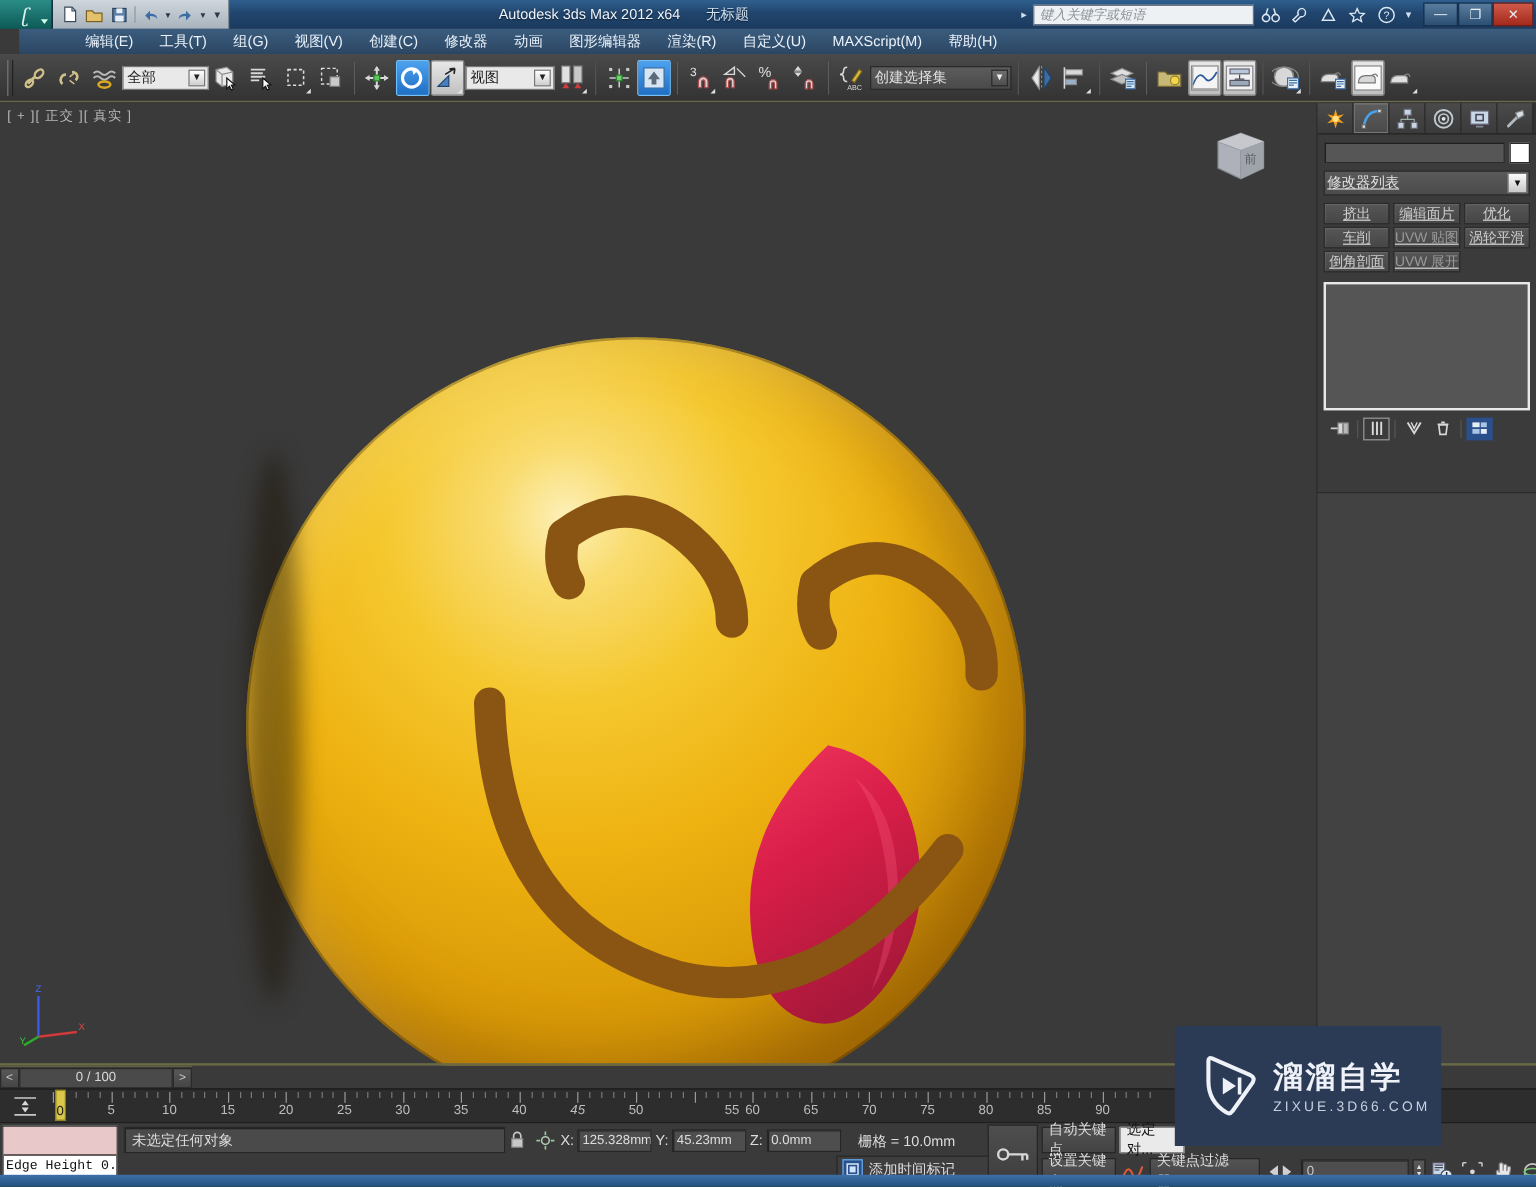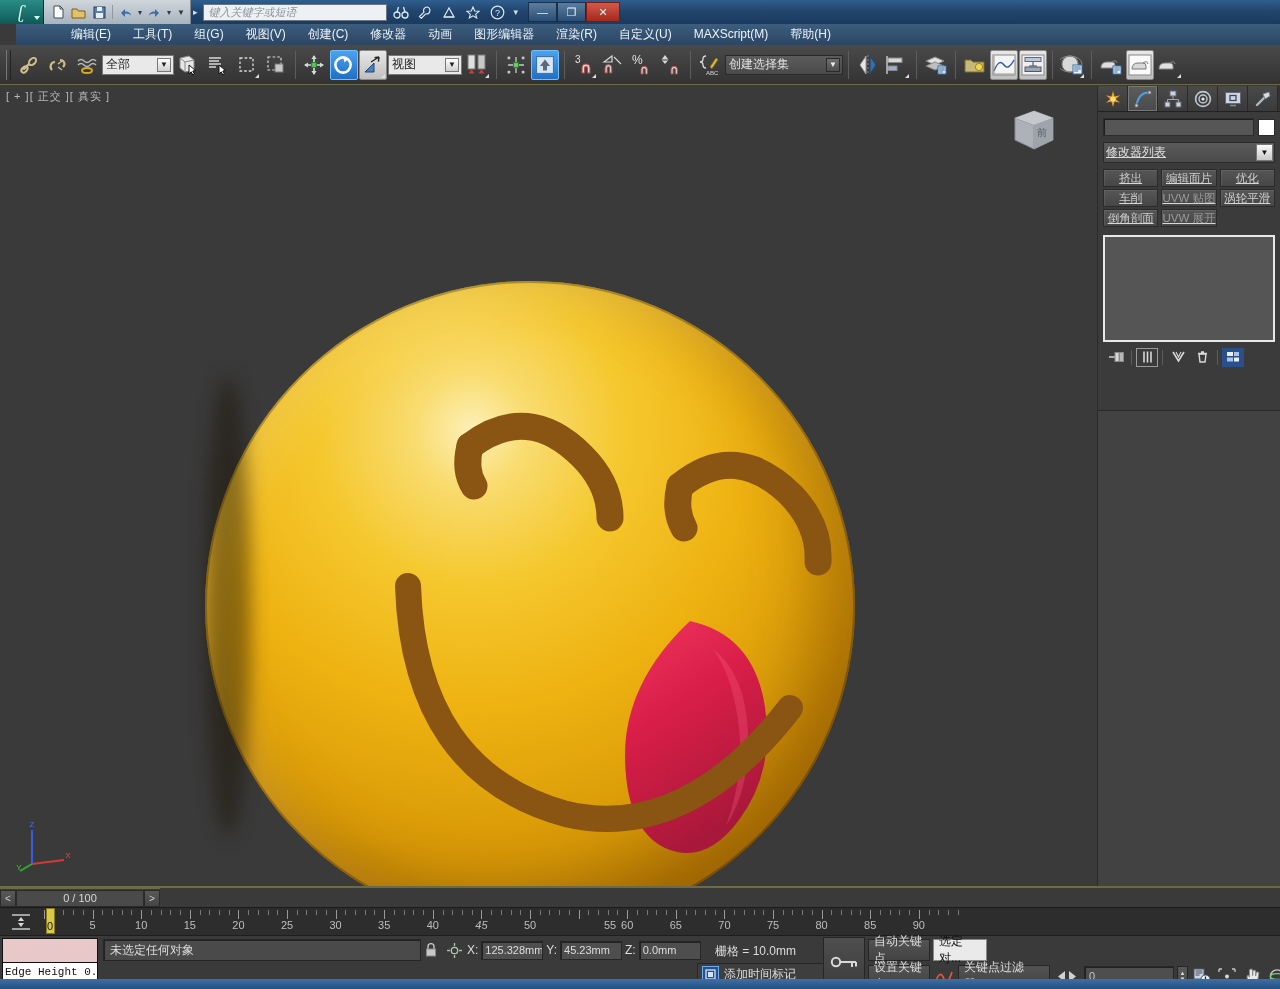--- a/index.html
+++ b/index.html
@@ -288,20 +288,24 @@
           </svg>
       </div>
       <span style="color:#2a3a4a;font-size:8px;">▾</span>
       <div class="qat-ico">
         <svg width="15" height="12" viewBox="0 0 15 12">
             <path d="M12 7 L8 3 L8 5.5 C4 5.5 2 7 2 10 C3 8 5 7.4 8 7.4 L8 11 Z" fill="#3a6ea5"></path>
           </svg>
       </div>
       <span style="color:#2a3a4a;font-size:8px;">▾</span>
       <span style="color:#2a3a4a;font-size:8px;margin-left:2px;">▼</span>
+    </div>
+    <div class="tb-title">
+      <span>Autodesk 3ds Max  2012 x64</span>
+      <span class="subtitle">无标题</span>
     </div>
     <div class="tb-right">
       <span class="tb-caret">▸</span>
       <div class="searchbox">
         <span>键入关键字或短语</span>
       </div>
       <div class="tb-ico">
         <svg width="16" height="13" viewBox="0 0 16 13">
             <circle cx="4" cy="9" r="3" fill="none" stroke="#dce8f4" stroke-width="1.3"></circle>
             <circle cx="12" cy="9" r="3" fill="none" stroke="#dce8f4" stroke-width="1.3"></circle>
@@ -1016,15 +1020,28 @@
               <circle cx="9" cy="8.5" r="6.6" fill="none" stroke="#c8c8c8" stroke-width="1.4"></circle>
               <ellipse cx="9" cy="8.5" rx="6.6" ry="2.8" fill="none" stroke="#7ac87a" stroke-width="1.3"></ellipse>
               <circle cx="15" cy="11.8" r="1.9" fill="#6ac06a"></circle>
             </svg>
         </div>
 
       </div>
     </div>
   </div>
 
+  <div class="watermark">
+    <div class="wm-logo">
+      <svg width="54" height="54" viewBox="0 0 54 54">
+        <path d="M10 6 q0-3 3-2 L45 18 q4 2 2 6 L30 48 q-2 3 -5 1 q-15-9 -15-26 Z" fill="none" stroke="#eef2f8" stroke-width="3.4" stroke-linejoin="round"></path>
+        <path d="M22 20 L33 27 L22 34 Z" fill="#eef2f8"></path>
+        <path d="M36 20 L36 34" stroke="#eef2f8" stroke-width="3"></path>
+      </svg>
+    </div>
+    <div class="wm-text">
+      <div class="wm-cn">溜溜自学</div>
+      <div class="wm-en">ZIXUE.3D66.COM</div>
+    </div>
+  </div>
 
   <div class="taskbar"></div>
 </div>
 
 </body></html>

